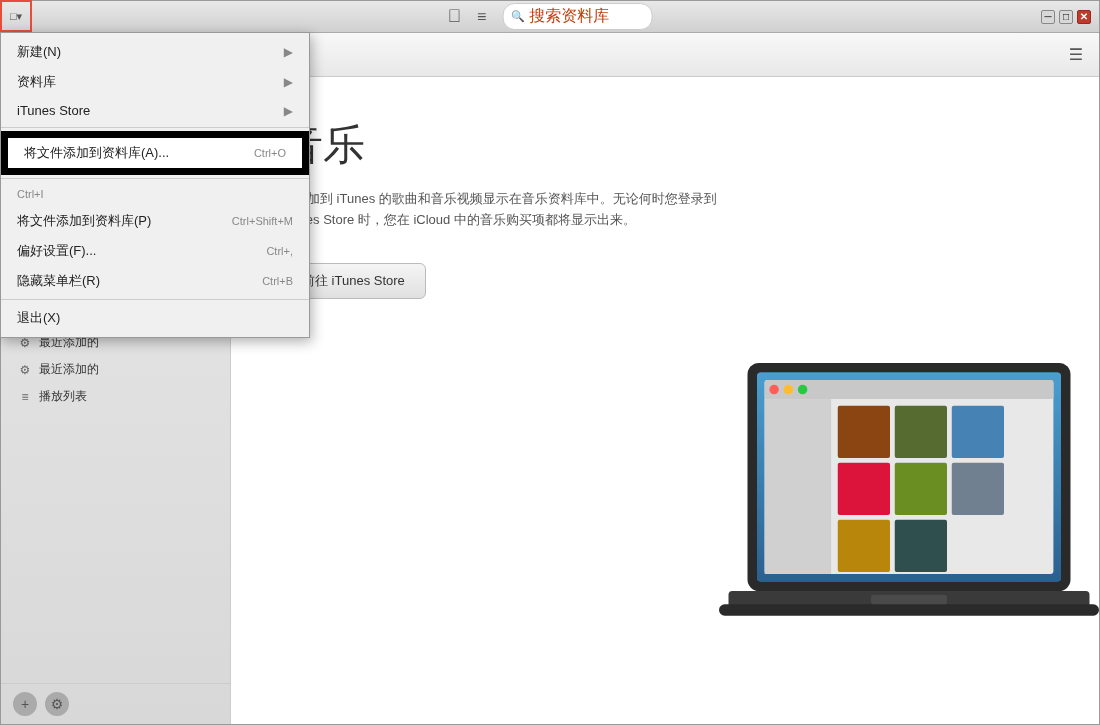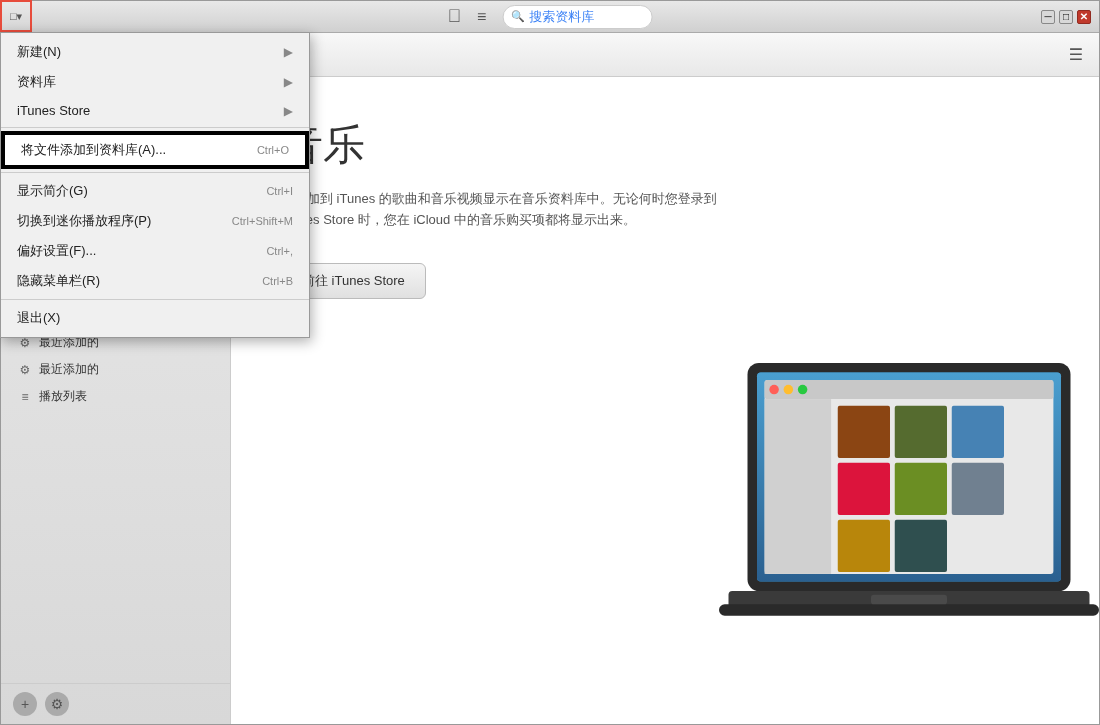--- a/index.html
+++ b/index.html
@@ -250,21 +250,21 @@
       display: flex;
       align-items: center;
       justify-content: space-between;
       padding: 6px 16px;
       font-size: 13px;
       color: #222;
       cursor: pointer;
     }
     .menu-item.highlighted {
       background: #fff;
-      border: 4px solid #000000;
+      border: 7px solid #000000;
       color: #222;
     }
     .menu-item .shortcut {
       color: #888;
       font-size: 11px;
     }
     .menu-item.highlighted .shortcut {
       color: #888;
     }
     .menu-separator {
@@ -304,21 +304,21 @@
 
       <div class="file-menu-btn">
         <span style="font-size:11px; color:#555;">□▾</span>
       </div>
     </div>
     <div class="titlebar-center">
       <span class="apple-logo"></span>
       <span class="nav-icon">≡</span>
       <div class="search-box">
         <span style="margin-right:4px; font-size:11px;">🔍</span>
-        <span style="font-size:13px;color:#3b82f6;">搜索资料库</span>
+        <span style="font-size:16px;color:#c2410c;">搜索资料库</span>
       </div>
     </div>
     <div style="display:flex;gap:4px;">
       <div class="win-btn win-btn-min">─</div>
       <div class="win-btn win-btn-max">□</div>
       <div class="win-btn win-btn-close">✕</div>
     </div>
   </div>
 
   <div class="toolbar">
@@ -454,26 +454,25 @@
     </div>
     <div class="menu-separator"></div>
 
     <div class="menu-item highlighted">
       <span class="label-text">将文件添加到资料库(A)...</span>
       <span class="shortcut">Ctrl+O</span>
     </div>
     <div class="menu-separator"></div>
 
     <div class="menu-item">
-      <span class="label-text">显示简介(G)</span>
       <span class="shortcut">Ctrl+I</span>
     </div>
 
     <div class="menu-item">
-      <span class="label-text">切换到迷你播放程序(P)</span>
+      <span class="label-text">将文件添加到资料库(P)</span>
       <span class="shortcut">Ctrl+Shift+M</span>
     </div>
 
     <div class="menu-item">
       <span class="label-text">偏好设置(F)...</span>
       <span class="shortcut">Ctrl+,</span>
     </div>
 
     <div class="menu-item">
       <span class="label-text">隐藏菜单栏(R)</span>

